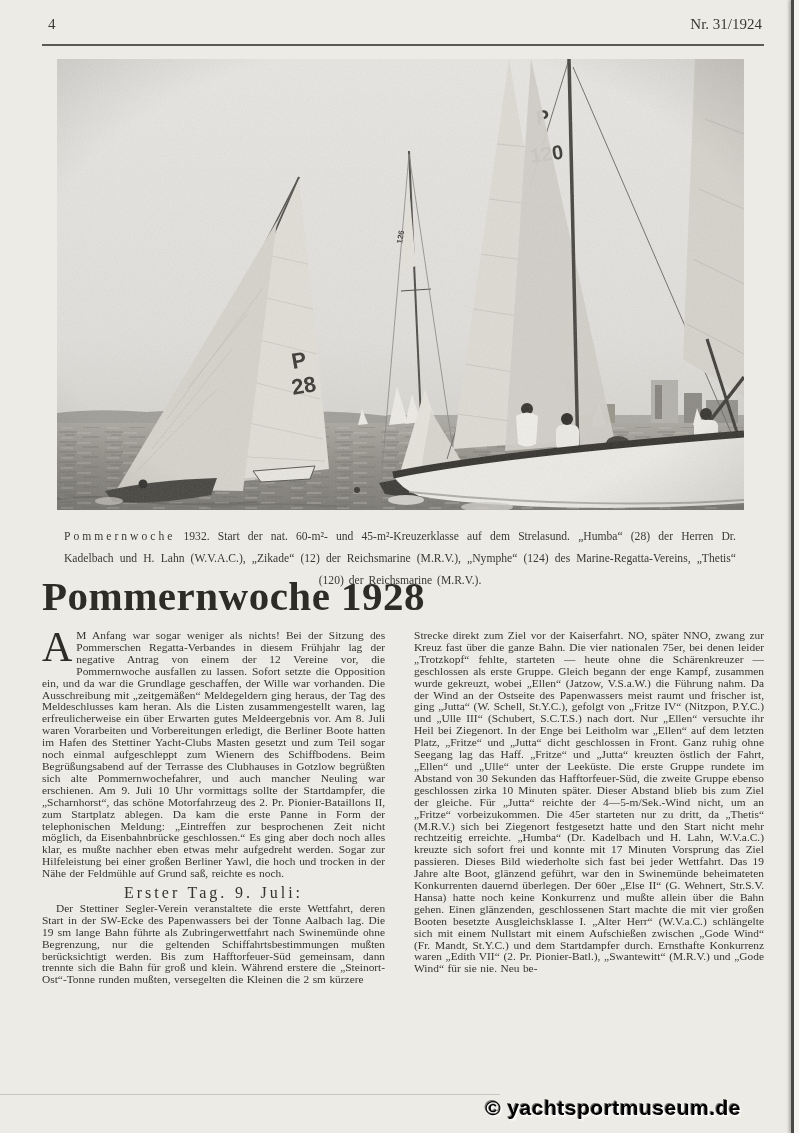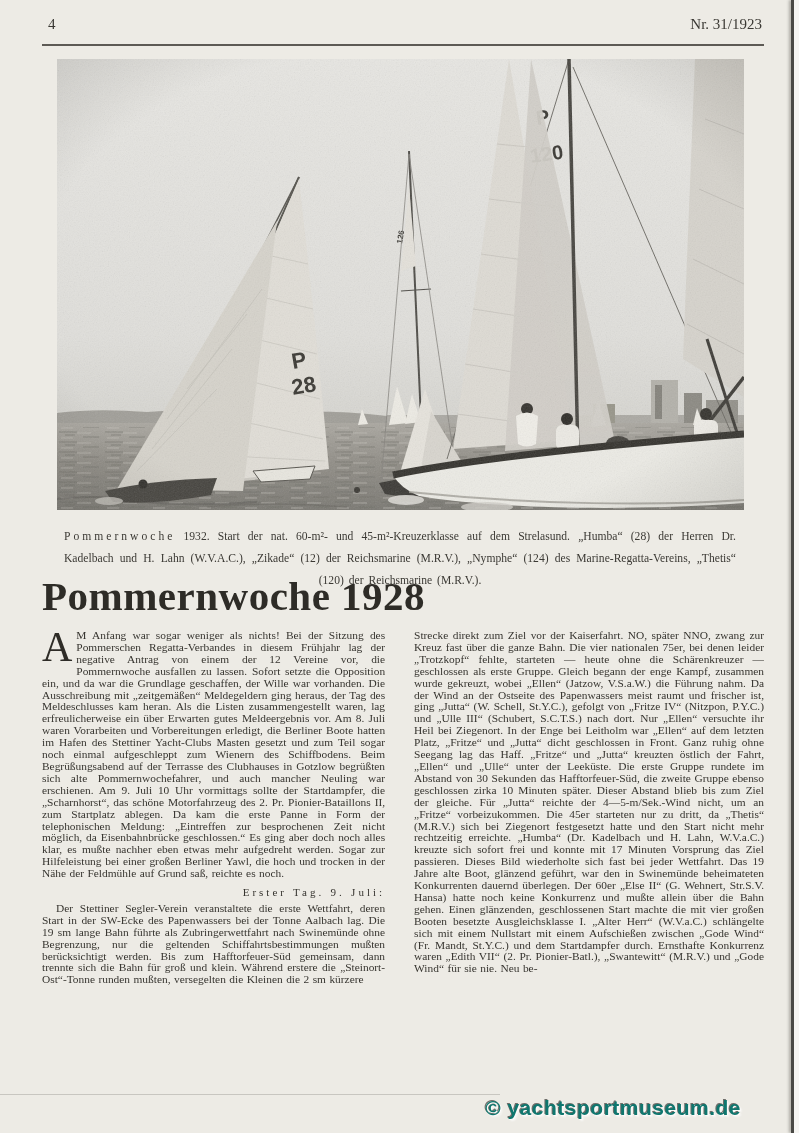--- a/index.html
+++ b/index.html
@@ -38,39 +38,39 @@
   }
   .col{font-size:11.4px;line-height:11.9px;text-align:justify;color:#36342f;word-spacing:.6px;}
   .col-left{width:351px;}
   .col-right{width:358px;margin-left:16px;}
   .col p{margin:0;}
   .dropcap{
     float:left;font-size:42px;line-height:31px;height:34px;
     padding:2px 4px 0 0;font-weight:400;color:#2e2c27;
   }
   .day-heading{
-    margin:7px 0 4px 0;text-align:right;font-weight:400;font-size:11px;
+    margin:7px 0 4px 0;text-align:center;font-weight:400;font-size:16px;
     letter-spacing:3px;color:#36342f;
   }
   .indent{text-indent:14px;}
 
   .watermark{
     position:absolute;top:1096px;right:58px;
     font-family:"Liberation Sans", sans-serif;font-weight:700;
-    font-size:21px;letter-spacing:.5px;color:#0f766e;
+    font-size:21px;letter-spacing:.5px;color:#000000;
     text-shadow:1px 1px 0 #fbfbf9, -1px -1px 0 #6f6e6a, 2px 2px 2px rgba(255,255,255,.7);
   }
   .sail-num{font-family:"Liberation Sans", sans-serif;font-weight:700;fill:#3a3833;}
 </style>
 </head>
 <body>
 
 <div class="header">
   <span>4</span>
-  <span>Nr. 31/1923</span>
+  <span>Nr. 31/1924</span>
 </div>
 <div class="rule"></div>
 
 <figure class="photo" style="margin:0">
   <svg width="687" height="451" viewBox="0 0 687 451" role="img" aria-label="Segelyachten beim Start auf dem Strelasund, Pommernwoche 1932">
     <defs>
       <linearGradient id="sky" x1="0" y1="0" x2="0" y2="1">
         <stop offset="0" stop-color="#e7e6e2"></stop>
         <stop offset=".75" stop-color="#e0dfdb"></stop>
         <stop offset="1" stop-color="#d6d5d0"></stop>

